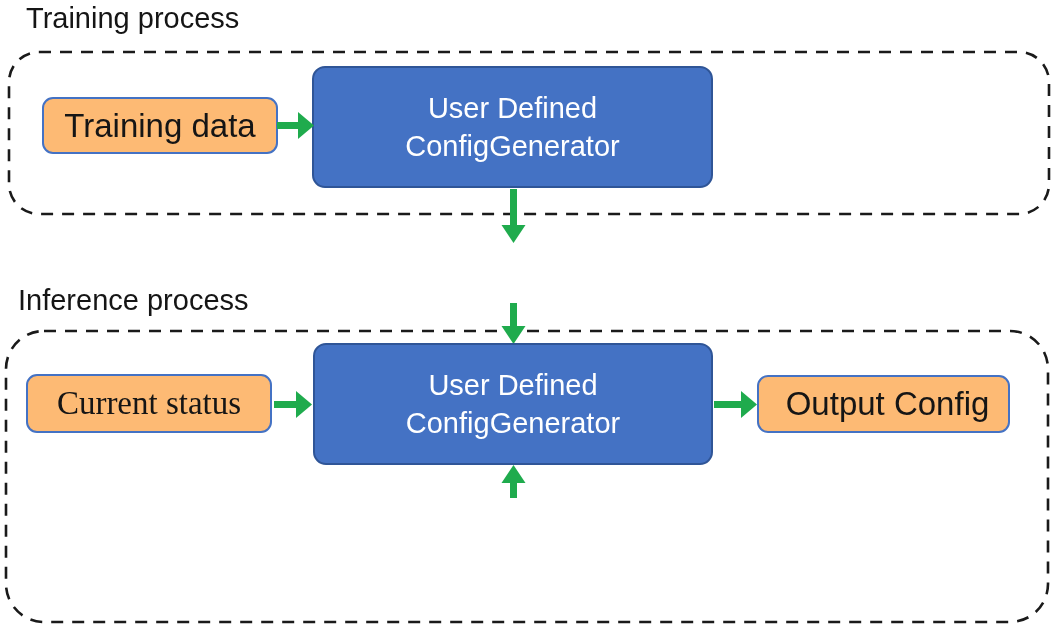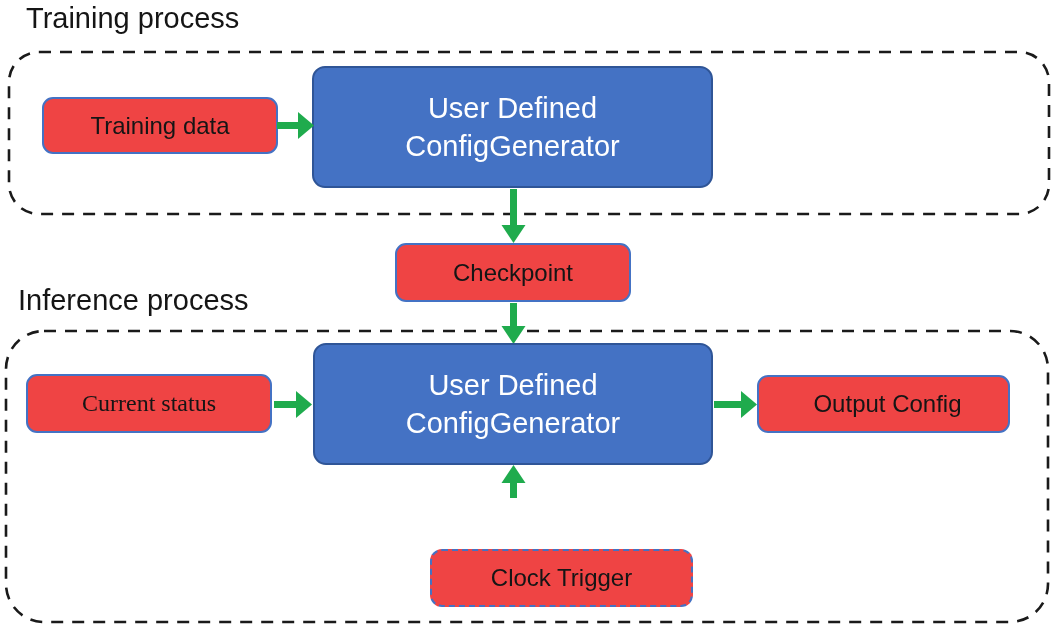--- a/index.html
+++ b/index.html
@@ -15,23 +15,23 @@
     position:absolute;
     font-size:29px;
     color:#151515;
     white-space:nowrap;
   }
   .dashed-container{position:absolute;pointer-events:none;}
   .node{
     position:absolute;
     display:flex;align-items:center;justify-content:center;
     text-align:center;
-    font-size:24px;
+    font-size:33px;
     color:#151515;
-    background:#ef4444;
+    background:#fdba74;
     box-sizing:border-box;
   }
   .light-node{
     border:2px solid #4472C4;
     border-radius:11px;
   }
   .blue-node{
     background:#4472C4;
     border:2px solid #2F5597;
     border-radius:13px;
@@ -65,41 +65,35 @@
 
   <div class="node light-node" style="left:42px;top:97px;width:236px;height:57px;">
     <span>Training data</span>
   </div>
 
   <div class="node blue-node" style="left:312px;top:66px;width:401px;height:122px;">
     <div>User Defined</div>
     <div>ConfigGenerator</div>
   </div>
 
-  <div class="node light-node" style="left:395px;top:243px;width:236px;height:59px;">
-    <span>Checkpoint</span>
-  </div>
 
   <div class="node light-node" style="left:26px;top:374px;width:246px;height:59px;font-family:Liberation Serif, serif;">
     <span>Current status</span>
   </div>
 
   <div class="node blue-node" style="left:313px;top:343px;width:400px;height:122px;z-index:3;">
     <div>User Defined</div>
     <div>ConfigGenerator</div>
   </div>
 
   <div class="node light-node" style="left:757px;top:375px;width:253px;height:58px;padding-left:8px;">
     <span>Output Config</span>
   </div>
 
 
-  <div class="node trigger-node" style="left:430px;top:549px;width:263px;height:58px;z-index:2;">
-    <span>Clock Trigger</span>
-  </div>
 
   <svg class="arrow" style="left:277px;top:112px;" width="37" height="27">
     <rect x="0" y="10" width="22" height="7" fill="#1FAB4D"></rect>
     <polygon points="21,0 37,13.5 21,27" fill="#1FAB4D"></polygon>
   </svg>
 
   <svg class="arrow" style="left:500px;top:189px;" width="27" height="54">
     <rect x="10" y="0" width="7" height="38" fill="#1FAB4D"></rect>
     <polygon points="1.5,36 25.5,36 13.5,54" fill="#1FAB4D"></polygon>
   </svg>

